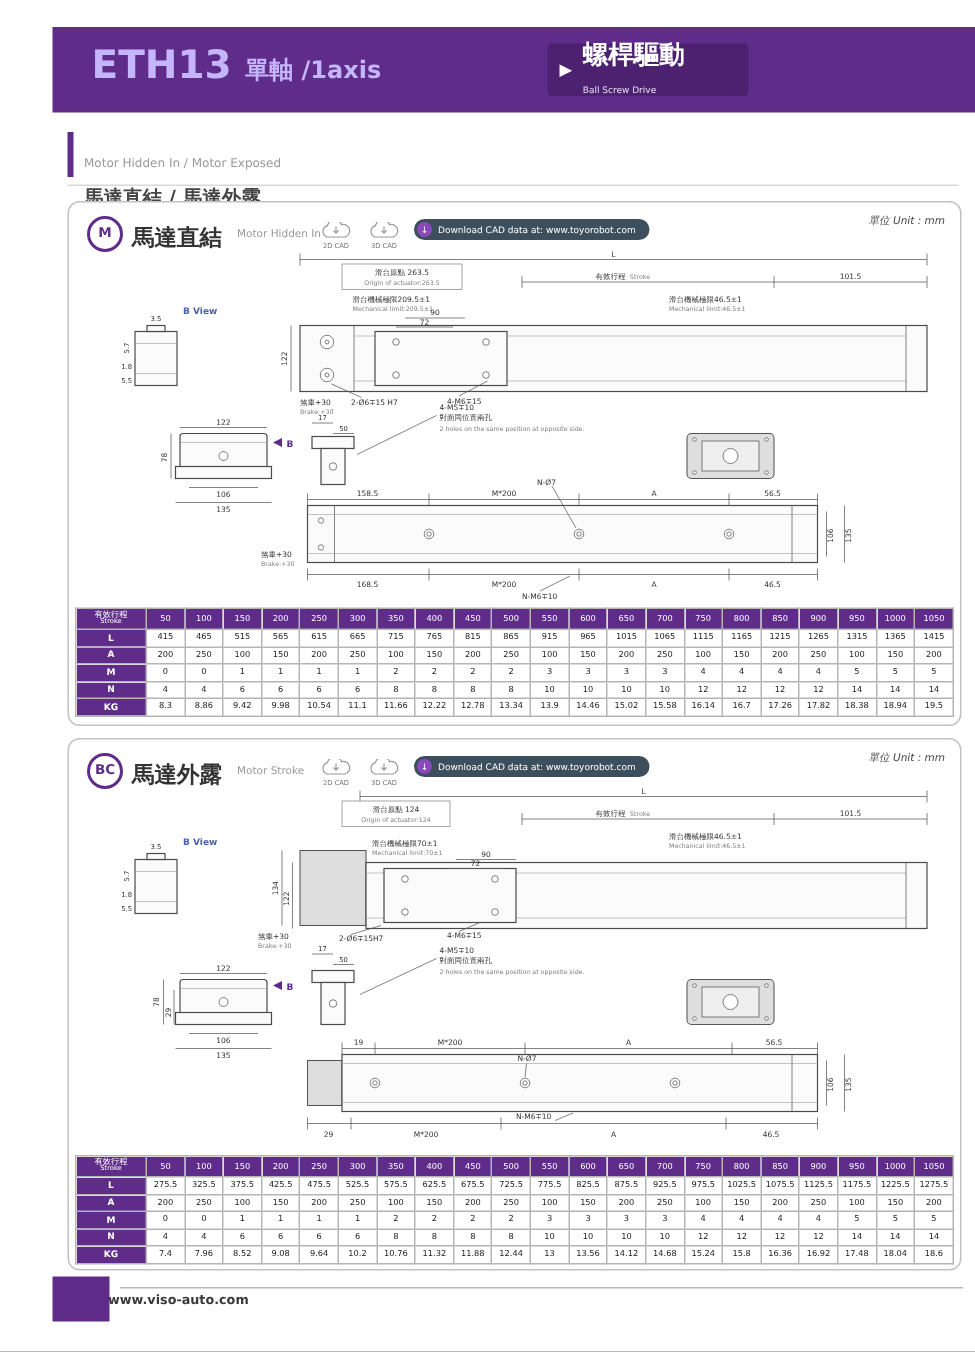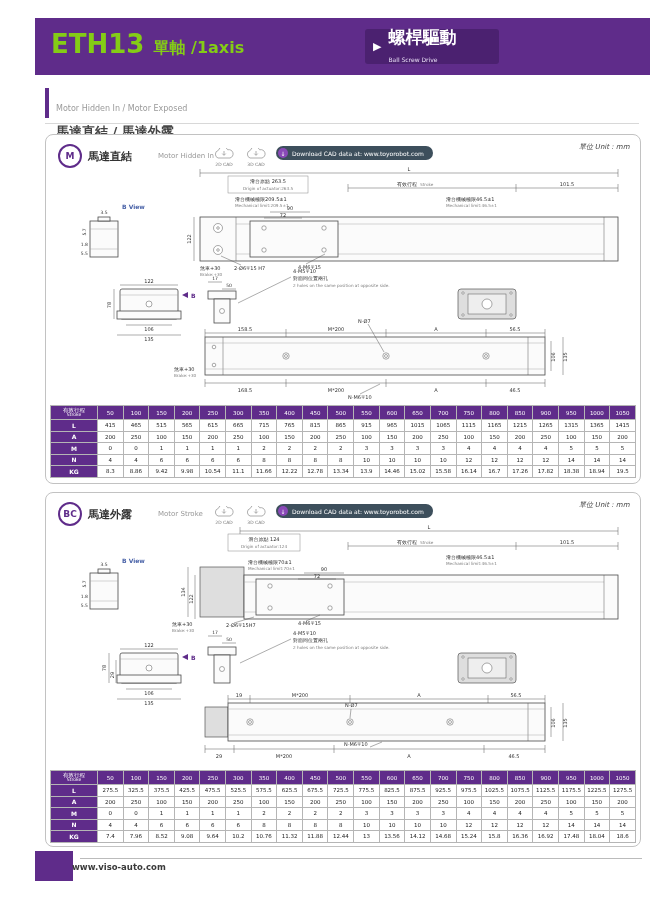--- a/index.html
+++ b/index.html
@@ -3,39 +3,39 @@
 <meta charset="utf-8">
 <style>
   html,body { margin:0; padding:0; background:#888; }
   .page {
     position:relative; width:650px; height:901px; margin:0 auto;
     background:#ffffff; overflow:hidden;
     font-family:"DejaVu Sans","Liberation Sans",sans-serif; color:#333;
   }
   
   .banner { position:absolute; left:35px; top:18px; right:0; height:57px; background:#5f2c8a; }
-  .banner-title { position:absolute; left:16px; top:11px; color:#84cc16; font-size:26px; font-weight:bold; white-space:nowrap; }
+  .banner-title { position:absolute; left:26px; top:11px; color:#c4b5fd; font-size:26px; font-weight:bold; white-space:nowrap; }
   .banner-suffix { font-size:16px; font-weight:600; }
   .banner-badge { position:absolute; left:330px; top:11px; width:118px; height:35px; background:#4b2170;
     border-radius:3px; display:flex; align-items:center; padding:0 8px; gap:7px; }
   .badge-arrow { color:#fff; font-size:11px; line-height:1; }
   .badge-cn { color:#fff; font-size:17px; font-weight:bold; line-height:1.1; }
   .badge-en { color:#e8ddf5; font-size:6px; line-height:1.1; }
   
   .section-bar { position:absolute; left:45px; top:88px; width:4px; height:30px; background:#5f2c8a; }
   .section-title { position:absolute; left:56px; top:87px; font-size:13px; font-weight:bold; color:#454545;margin-top:36px; }
   .section-sub { position:absolute; left:56px; top:104px; font-size:8px; color:#9a9a9a; }
   .section-line { position:absolute; left:45px; top:123px; width:594px; height:1px; background:#d8d8d8; }
   
   .panel { position:absolute; left:45px; width:594px; border:1px solid #c2c2c2; border-radius:8px; background:#fff; }
   .panel-m { top:134px; height:348px; }
   .panel-bc { top:492px; height:353px; }
   .panel-badge { position:absolute; left:12px; top:9px; width:20px; height:20px; border:2px solid #5f2c8a;
     border-radius:50%; color:#5f2c8a; font-weight:bold; font-size:9px; display:flex; align-items:center; justify-content:center; }
-  .panel-title-cn { position:absolute; left:42px; top:14px; font-size:11px; font-weight:bold; color:#333;text-align:right; }
+  .panel-title-cn { position:absolute; left:42px; top:14px; font-size:15px; font-weight:bold; color:#333;text-align:right; }
   .panel-title-en { position:absolute; left:92px; top:17px; font-size:7px; color:#999;margin-left:20px; }
   .cloud { position:absolute; top:9px; width:28px; text-align:center; cursor:pointer; }
   .cloud-1 { left:164px; } .cloud-2 { left:196px; }
   .cloud-label { font-size:4.5px; color:#777; display:block; margin-top:-1px; }
   .dl-pill { position:absolute; left:230px; top:11px; height:14px; background:#3d4f5c; border-radius:8px;
     display:flex; align-items:center; padding:0 9px 0 2px; gap:4px; cursor:pointer; }
   .dl-circle { width:10px; height:10px; border-radius:50%; background:#8a49b8; color:#fff; font-size:6px;
     display:flex; align-items:center; justify-content:center; }
   .dl-text { color:#fff; font-size:6px; white-space:nowrap; }
   .unit-label { position:absolute; right:10px; top:7px; font-size:7px; color:#444;font-style:italic; }

